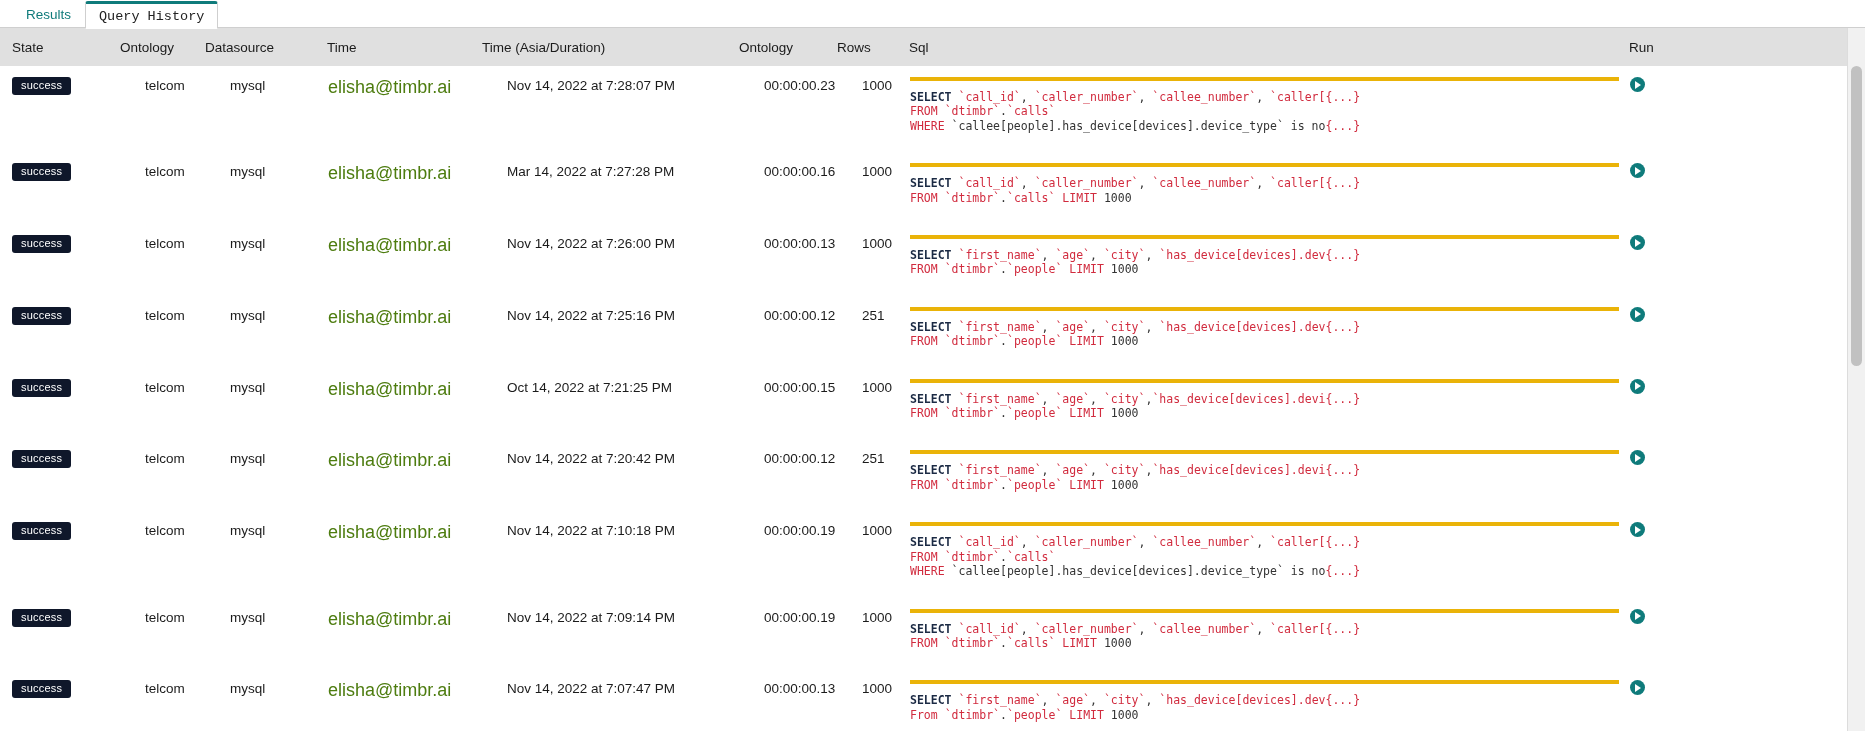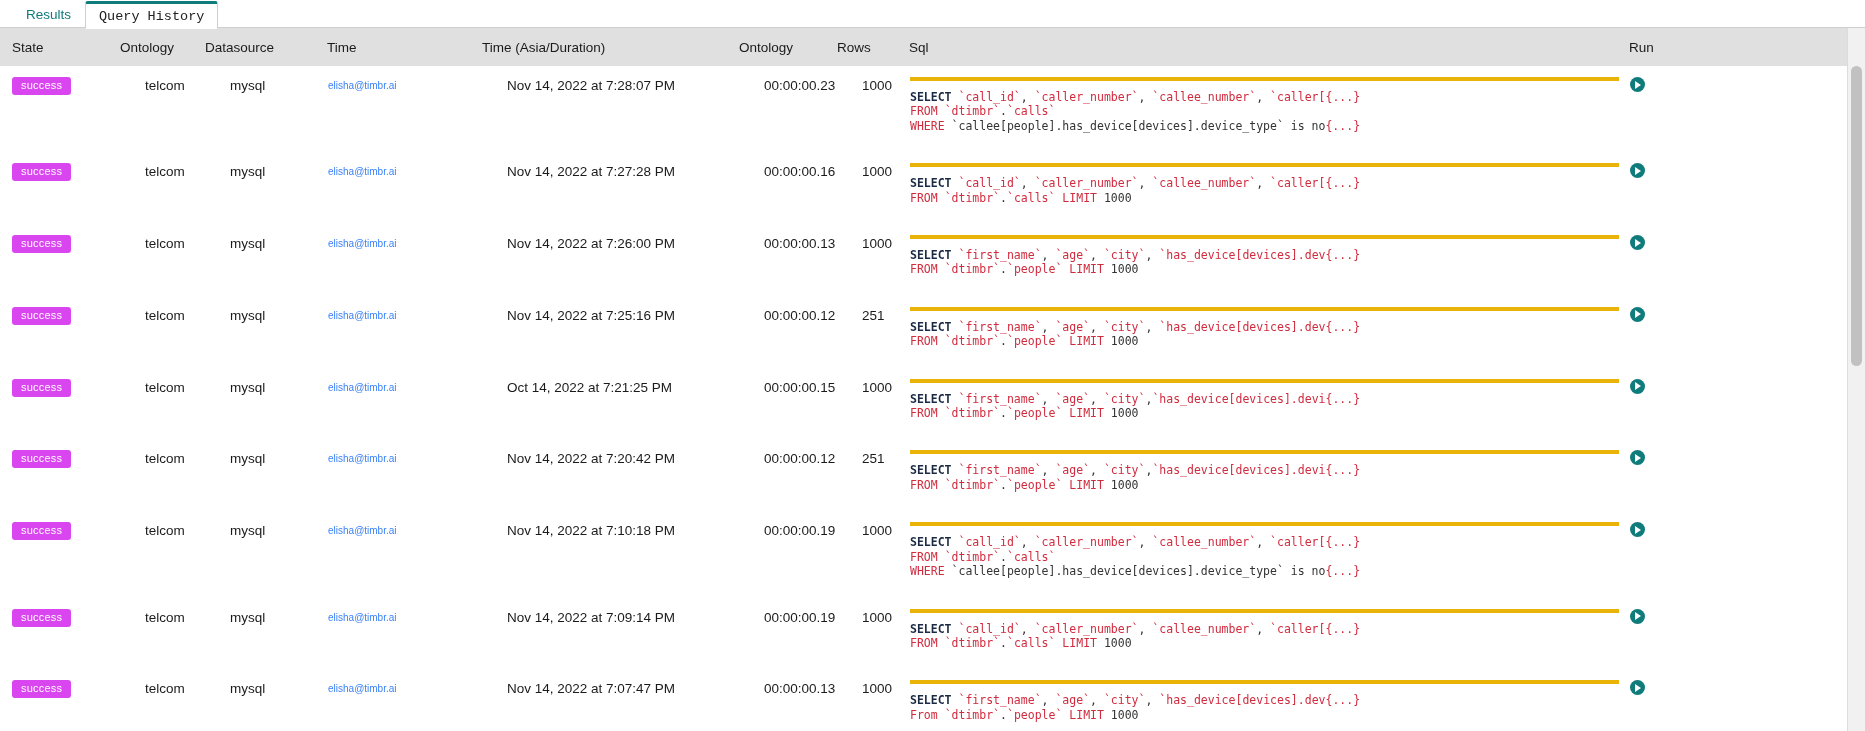--- a/index.html
+++ b/index.html
@@ -95,34 +95,34 @@
     color: #1b1b1b;
     vertical-align: top;
     padding-top: 11px;
     padding-bottom: 11px;
     background: #ffffff;
   }
   table.qh tbody td.first { padding-left: 12px; }
 
   .badge {
     display: inline-block;
-    background: #d946ef;
+    background: #0f172a;
     color: #ffffff;
     font-size: 11px;
     letter-spacing: .2px;
     padding: 3px 9px 4px 9px;
     border-radius: 3px;
     line-height: 1;
     white-space: nowrap;
   }
 
   a.userlink {
-    color: #3b82f6;
+    color: #4d7c0f;
     text-decoration: none;
-    font-size: 10px;
+    font-size: 18px;
     cursor: pointer;
   }
 
   .plaincell { padding-top: 1px; display: block; margin-left: 24px; }
 
   
   td.sqlcell {
     padding-top: 0;
     padding-bottom: 0;
     padding-right: 10px;
@@ -244,21 +244,21 @@
         <tr>
           <td class="first"><span class="badge">success</span></td>
           <td>
             <span class="plaincell">telcom</span>
           </td>
           <td>
             <span class="plaincell">mysql</span>
           </td>
           <td><a class="userlink">elisha@timbr.ai</a></td>
           <td>
-            <span class="plaincell">Nov 14, 2022 at 7:27:28 PM</span>
+            <span class="plaincell">Mar 14, 2022 at 7:27:28 PM</span>
           </td>
           <td>
             <span class="plaincell">00:00:00.16</span>
           </td>
           <td>
             <span class="plaincell">1000</span>
           </td>
           <td class="sqlcell">
             <div class="sqlbox"><div><span class="k">SELECT </span><span class="id">`call_id`</span><span class="pn">, </span><span class="id">`caller_number`</span><span class="pn">, </span><span class="id">`callee_number`</span><span class="pn">, </span><span class="id">`caller[</span><span class="el">{...}</span></div><div><span class="kw">FROM </span><span class="id">`dtimbr`</span><span class="pn">.</span><span class="id">`calls`</span><span class="pn"> </span><span class="kw">LIMIT </span><span class="pn">1000</span></div></div>
           </td>

